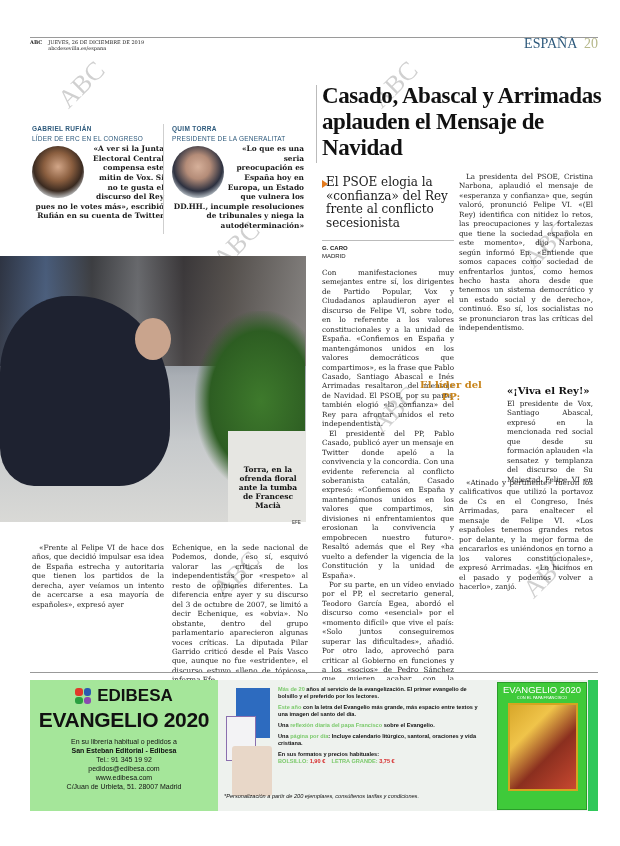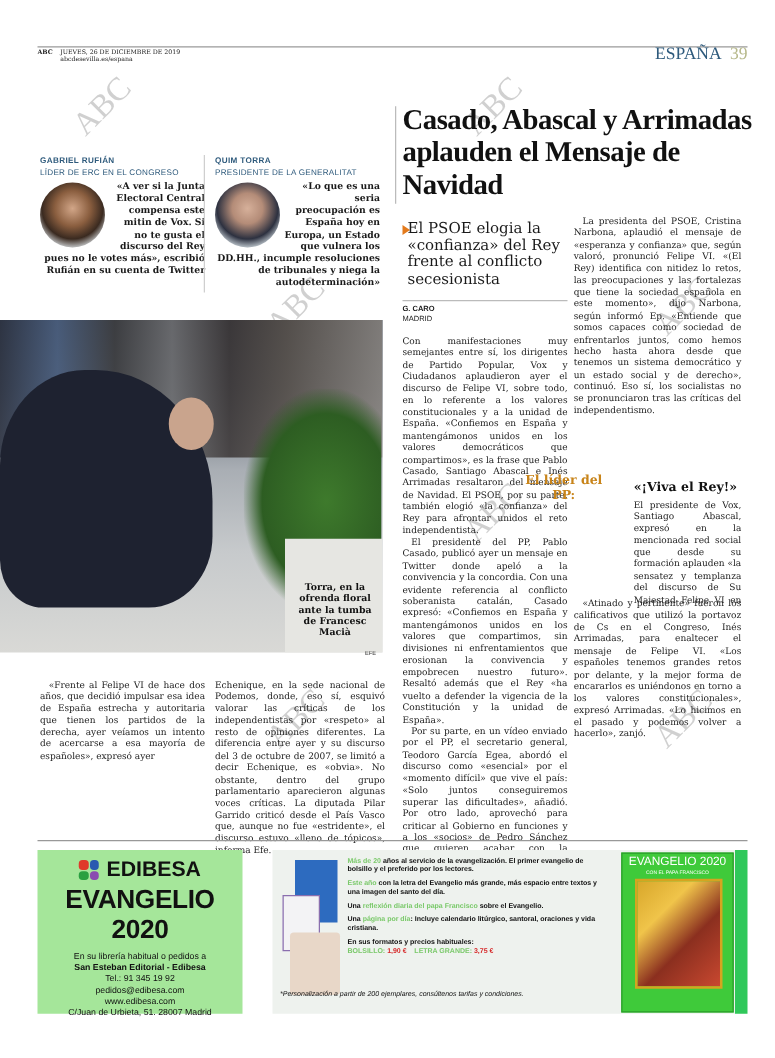--- a/index.html
+++ b/index.html
@@ -49,21 +49,21 @@
   .man { position: absolute; left: 0; top: 40px; width: 170px; height: 190px; background: #1e2230; border-radius: 40% 55% 30% 20%; }
   .man-head { position: absolute; left: 135px; top: 62px; width: 36px; height: 42px; background: #c9a48d; border-radius: 50%; }
   .wreath { position: absolute; left: 195px; top: 55px; width: 110px; height: 180px; background: radial-gradient(ellipse at 60% 50%, #3e7a2c 0%, #2d5d22 55%, transparent 72%); }
   .stone { position: absolute; left: 228px; top: 175px; width: 78px; height: 91px; background: #e6e6e2; }
   .photo-caption { position: absolute; left: 236px; top: 465px; width: 64px; text-align: center; font-weight: bold; font-size: 7.5px; line-height: 9px; color: #111; font-family: "DejaVu Serif", serif; }
   .photo-credit { position: absolute; left: 292px; top: 520px; font-size: 4.5px; font-family: "Liberation Sans", sans-serif; color: #333; }
 
   .bottom-rule { position: absolute; left: 30px; top: 672px; width: 568px; height: 1px; background: #999; }
 
   
-  .ad-left { position: absolute; left: 30px; top: 680px; width: 164px; height: 131px; background: #a5e69a; font-family: "Liberation Sans", sans-serif; text-align: center; }
+  .ad-left { position: absolute; left: 30px; top: 680px; width: 188px; height: 131px; background: #a5e69a; font-family: "Liberation Sans", sans-serif; text-align: center; }
   .ad-brand { margin-top: 6px; font-size: 17px; font-weight: bold; color: #111; display: flex; align-items: center; justify-content: center; gap: 6px; }
   .brand-logo { width: 16px; height: 16px; display: grid; grid-template-columns: 1fr 1fr; gap: 1px; }
   .brand-logo span { border-radius: 3px; }
   .ad-title { font-size: 21px; font-weight: bold; color: #111; margin-top: 2px; letter-spacing: -0.3px; }
   .ad-contact { margin-top: 5px; font-size: 7px; line-height: 9px; color: #111; }
   .ad-contact .bold { font-weight: bold; }
   .ad-mid { position: absolute; left: 218px; top: 680px; width: 370px; height: 131px; background: #eef2ee; font-family: "Liberation Sans", sans-serif; }
   .ad-mid-books { position: absolute; left: 8px; top: 8px; width: 48px; height: 90px; }
   .book1 { position: absolute; left: 10px; top: 0; width: 34px; height: 50px; background: #2d6bbf; }
   .book2 { position: absolute; left: 0; top: 28px; width: 30px; height: 45px; background: #f3f3f5; border: 1px solid #8a6fae; }
@@ -85,21 +85,21 @@
 <div class="header-rule"></div>
 <div class="hdr-left">
   <span class="abc">ABC</span>
   <span>
     <span>JUEVES, 26 DE DICIEMBRE DE 2019</span><br>
     <span>abcdesevilla.es/espana</span>
   </span>
 </div>
 <div class="hdr-right">
   <span class="section">ESPAÑA</span>
-  <span class="pageno">39</span>
+  <span class="pageno">20</span>
 </div>
 
 <div class="wm" style="left:55px;top:70px;">ABC</div>
 <div class="wm" style="left:368px;top:70px;">ABC</div>
 <div class="wm" style="left:210px;top:230px;">ABC</div>
 <div class="wm" style="left:520px;top:230px;">ABC</div>
 <div class="wm" style="left:55px;top:395px;">ABC</div>
 <div class="wm" style="left:368px;top:395px;">ABC</div>
 <div class="wm" style="left:210px;top:560px;">ABC</div>
 <div class="wm" style="left:520px;top:560px;">ABC</div>

